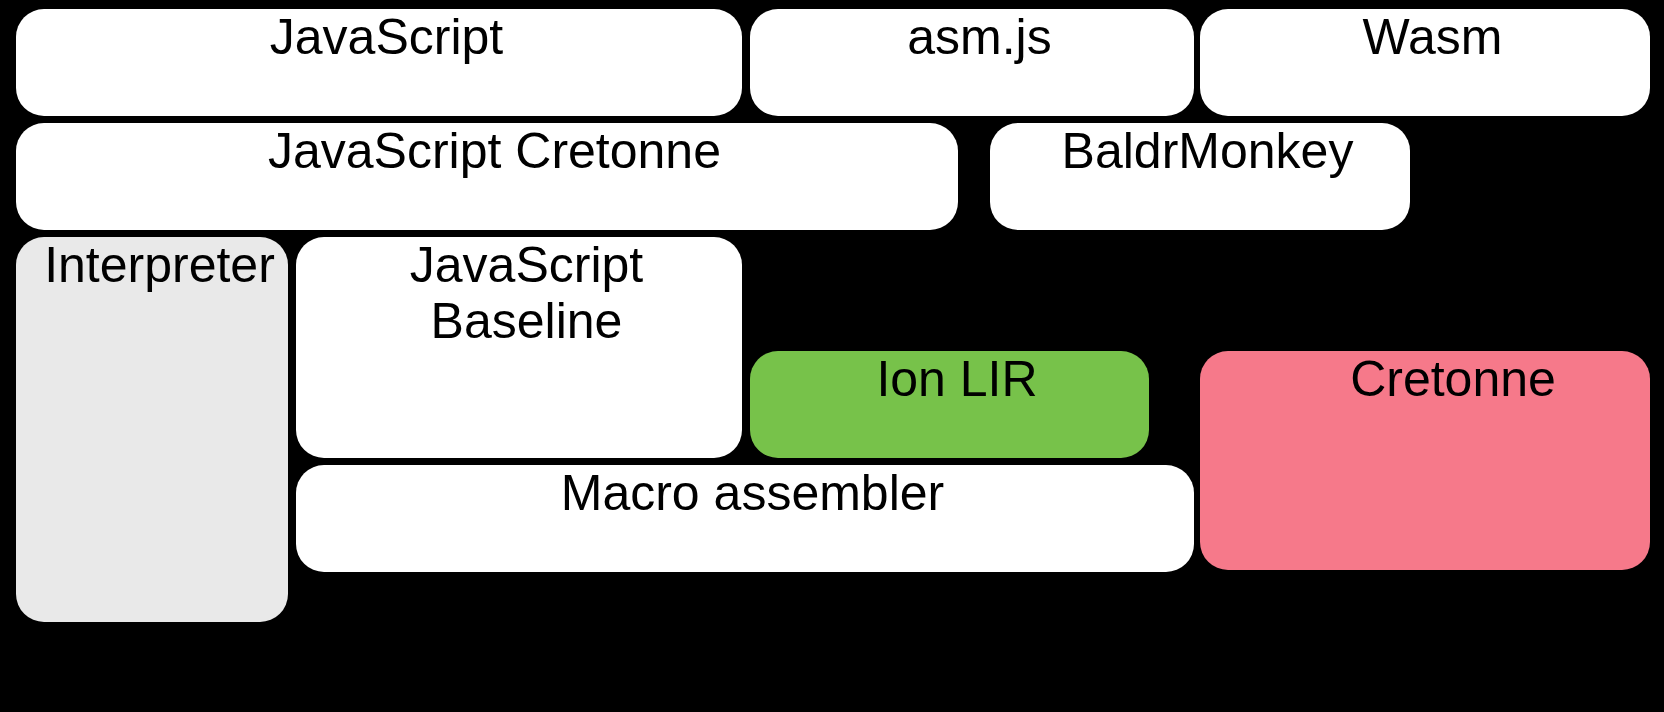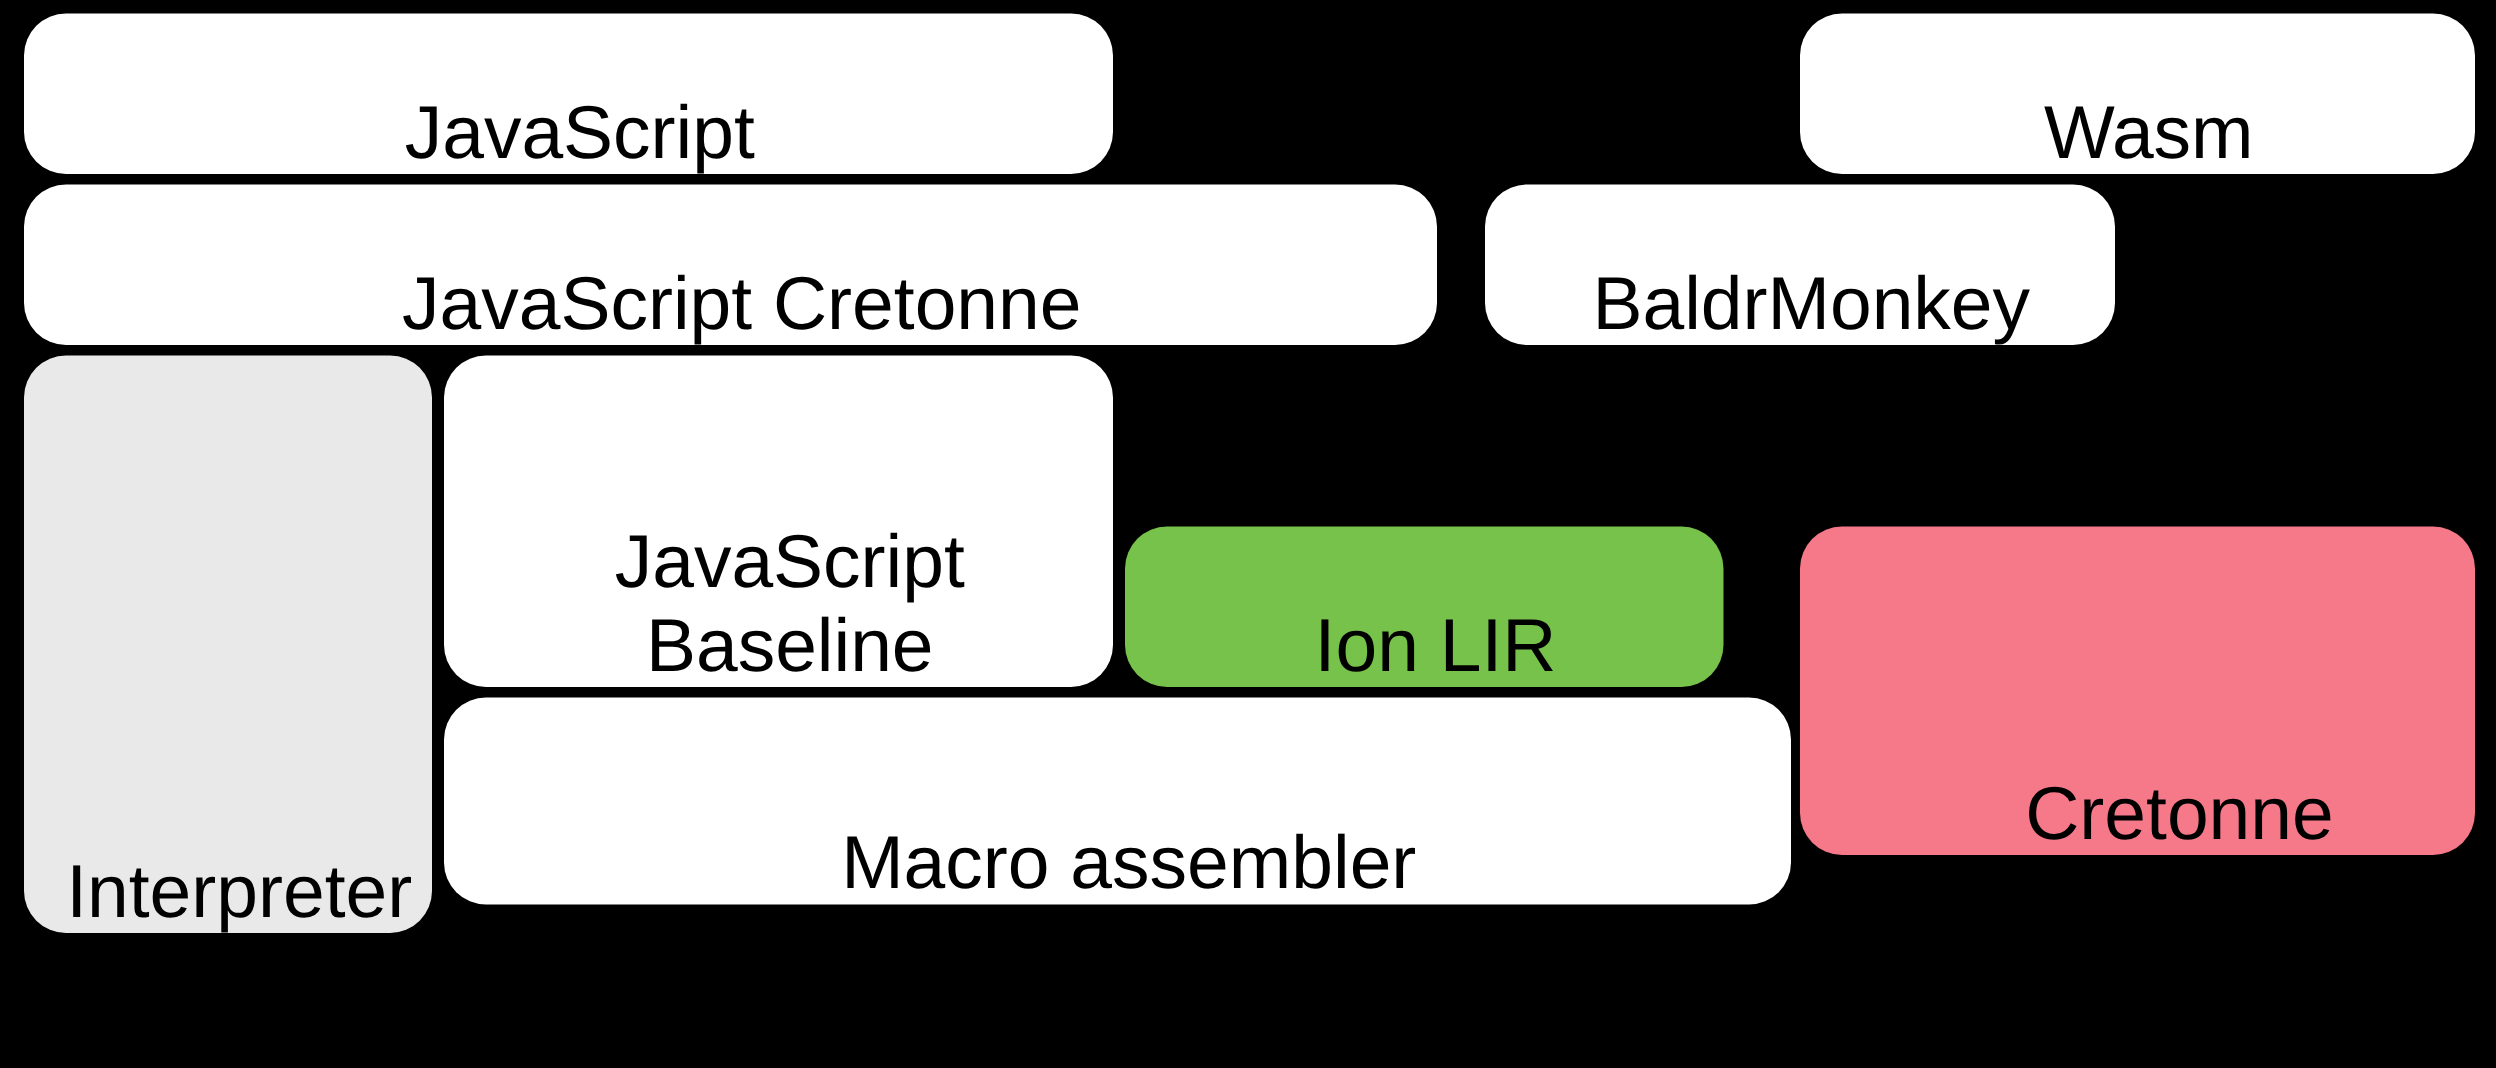--- a/index.html
+++ b/index.html
@@ -12,21 +12,21 @@
     width: 1664px;
     height: 712px;
     background: #000000;
     overflow: hidden;
     font-family: "Liberation Sans", sans-serif;
   }
   .node {
     position: absolute;
     border-radius: 28px;
     display: flex;
-    align-items: flex-end;
+    align-items: flex-start;
     justify-content: center;
     box-sizing: border-box;
     padding-left: 15px;
   }
   .node .label {
     color: #000000;
     font-size: 50px;
     line-height: 1.12;
     text-align: center;
     white-space: pre-line;
@@ -37,20 +37,23 @@
   .fill-green { background: #77c24a; }
   .fill-pink  { background: #f6798a; }
 </style>
 </head>
 <body>
 
 <div class="canvas" id="canvas" style="background: rgb(0, 0, 0);">
     <div class="node fill-white" style="left: 16px; top: 9px; width: 726px; height: 107px;">
       <div class="label" style="color: rgb(0, 0, 0);">JavaScript</div>
     </div>
+    <div class="node fill-white" style="left: 750px; top: 9px; width: 444px; height: 107px;">
+      <div class="label" style="color: rgb(0, 0, 0);">asm.js</div>
+    </div>
     <div class="node fill-white" style="left: 1200px; top: 9px; width: 450px; height: 107px;">
       <div class="label" style="color: rgb(0, 0, 0);">Wasm</div>
     </div>
     <div class="node fill-white" style="left: 16px; top: 123px; width: 942px; height: 107px;">
       <div class="label" style="color: rgb(0, 0, 0);">JavaScript Cretonne</div>
     </div>
     <div class="node fill-white" style="left: 970px; top: 123px; width: 420px; height: 107px; margin-left: 20px;">
       <div class="label" style="color: rgb(0, 0, 0);">BaldrMonkey</div>
     </div>
     <div class="node fill-gray" style="left: 16px; top: 237px; width: 272px; height: 385px;">
@@ -59,16 +62,16 @@
     <div class="node fill-white" style="left: 296px; top: 237px; width: 446px; height: 221px;">
       <div class="label" style="color: rgb(0, 0, 0);">JavaScript
 Baseline</div>
     </div>
     <div class="node fill-green" style="left: 750px; top: 351px; width: 399px; height: 107px;">
       <div class="label" style="color: rgb(0, 0, 0);">Ion LIR</div>
     </div>
     <div class="node fill-pink" style="left: 1200px; top: 351px; width: 450px; height: 219px;">
       <div class="label" style="color: #000000; margin-left: 41px;">Cretonne</div>
     </div>
-    <div class="node fill-white" style="left: 296px; top: 465px; width: 898px; height: 138px;">
+    <div class="node fill-white" style="left: 296px; top: 465px; width: 898px; height: 107px;">
       <div class="label" style="color: rgb(0, 0, 0);">Macro assembler</div>
     </div>
   </div>
 
 </body></html>

